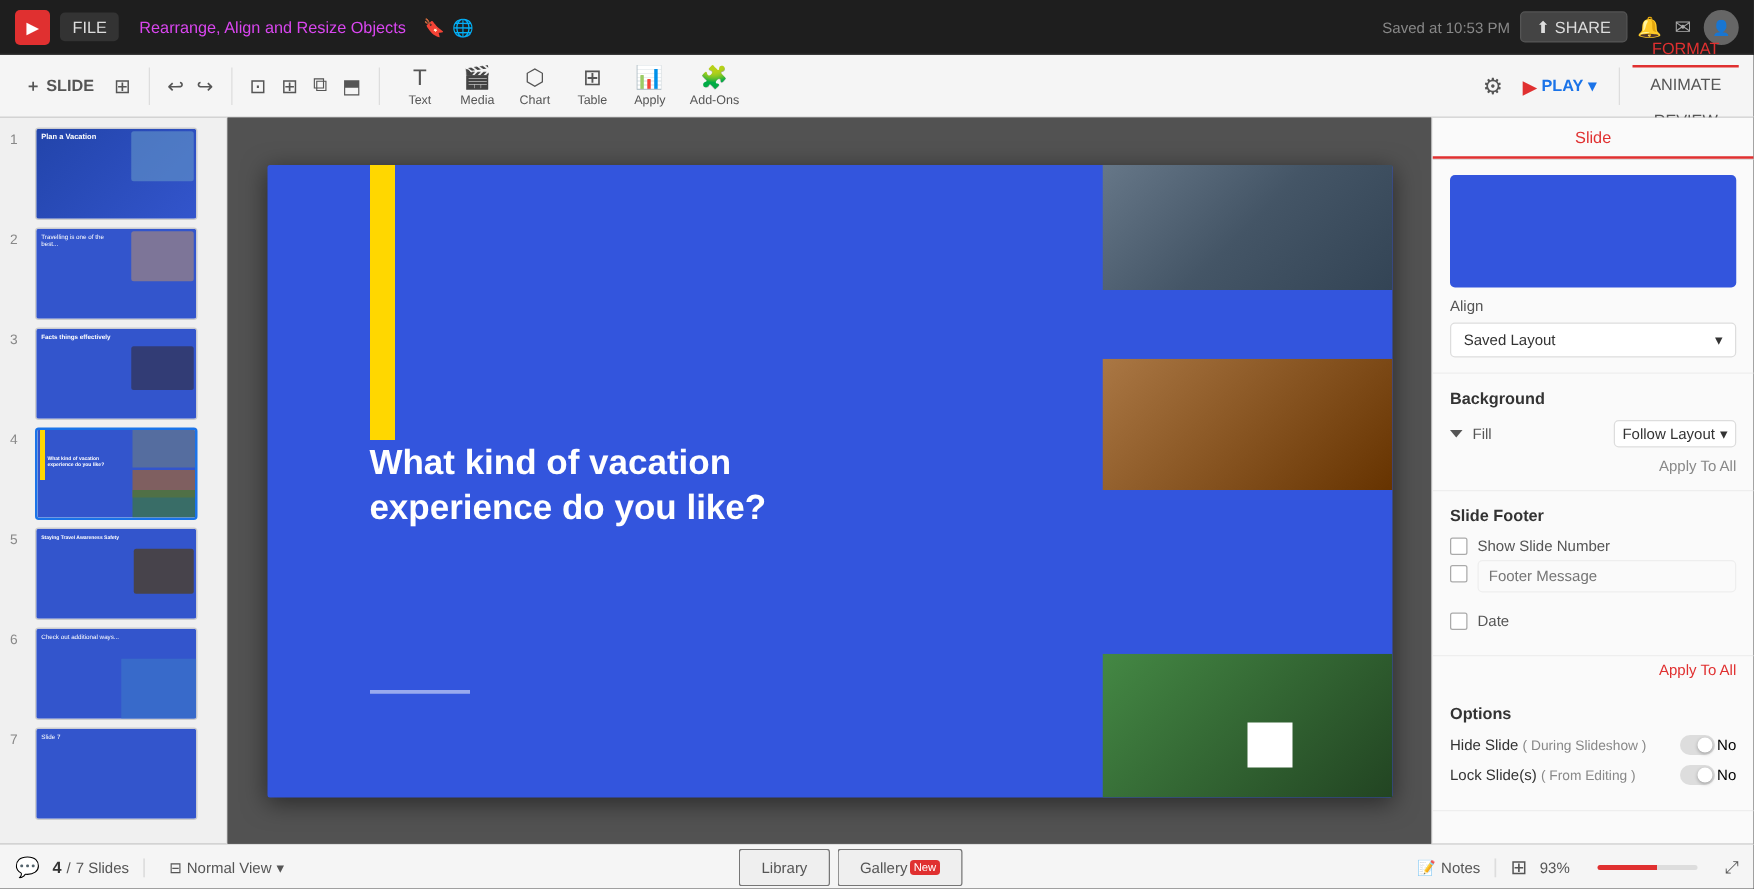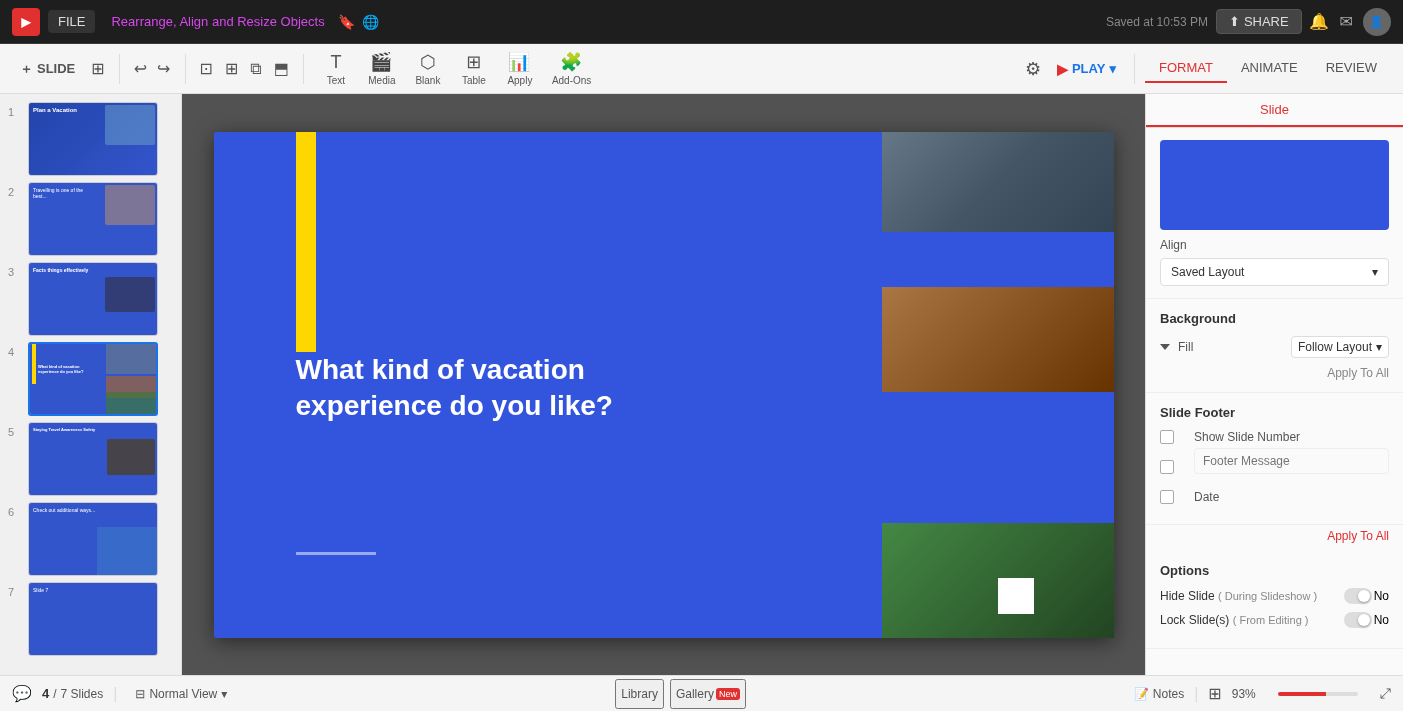--- a/index.html
+++ b/index.html
@@ -21,21 +21,21 @@
 
     
     .toolbar { display: flex; align-items: center; background: #f5f5f5; height: 50px; padding: 0 12px; border-bottom: 1px solid #ddd; gap: 4px; }
     .tool-group { display: flex; align-items: center; gap: 2px; }
     .tool-btn { background: none; border: none; cursor: pointer; padding: 4px 8px; border-radius: 4px; display: flex; flex-direction: column; align-items: center; gap: 2px; font-size: 10px; color: #555; min-width: 44px; }
     .tool-icon { font-size: 18px; }
     .toolbar-divider { width: 1px; height: 30px; background: #ddd; margin: 0 6px; }
     .slide-btn { display: flex; align-items: center; gap: 4px; background: none; border: none; cursor: pointer; color: #555; font-size: 13px; font-weight: 600; padding: 4px 8px; border-radius: 4px; }
     .undo-redo { display: flex; gap: 2px; }
     .icon-btn { background: none; border: none; cursor: pointer; color: #555; font-size: 16px; padding: 4px; border-radius: 4px; }
-    .format-tabs { display: flex; gap: 0; margin-left: auto; }
+    .format-tabs { display: flex; gap: 0; margin-left: auto; flex-direction: column; }
     .format-tab { background: none; border: none; cursor: pointer; padding: 6px 14px; font-size: 13px; font-weight: 500; color: #555; border-bottom: 2px solid transparent; }
     .format-tab.active { color: #e03030; border-bottom: 2px solid #e03030; }
     .play-btn { display: flex; align-items: center; gap: 4px; background: none; border: none; cursor: pointer; color: #1a73e8; font-size: 13px; font-weight: 600; padding: 4px 8px; border-radius: 4px; }
     .settings-icon-btn { background: none; border: none; cursor: pointer; color: #555; font-size: 18px; padding: 4px; }
 
     
     .main-layout { display: flex; height: calc(711px - 44px - 50px - 36px); }
 
     
     .slide-panel { width: 182px; background: #f0f0f0; border-right: 1px solid #ddd; overflow-y: auto; padding: 8px; display: flex; flex-direction: column; gap: 6px; flex-shrink: 0; }
@@ -78,21 +78,21 @@
     .bg-section { padding: 12px 14px; border-bottom: 1px solid #eee; }
     .bg-title { font-size: 13px; font-weight: 600; color: #333; margin-bottom: 10px; }
     .fill-row { display: flex; align-items: center; gap: 8px; margin-bottom: 8px; }
     .fill-triangle { width: 0; height: 0; border-left: 5px solid transparent; border-right: 5px solid transparent; border-top: 6px solid #555; cursor: pointer; }
     .fill-label { font-size: 12px; color: #555; font-weight: 500; }
     .follow-layout-select { margin-left: auto; border: 1px solid #ddd; border-radius: 4px; padding: 3px 6px; font-size: 12px; background: white; cursor: pointer; display: flex; align-items: center; gap: 4px; }
     .apply-to-all { text-align: right; color: #888; font-size: 12px; cursor: pointer; margin-top: 4px; }
     .hide-bg-btn { width: 100%; padding: 6px 10px; border: 1px solid #ddd; border-radius: 4px; background: white; cursor: pointer; font-size: 12px; color: #333; margin-top: 6px; }
     .footer-section { padding: 12px 14px; border-bottom: 1px solid #eee; }
     .footer-title { font-size: 13px; font-weight: 600; color: #333; margin-bottom: 10px; }
-    .checkbox-row { display: flex; align-items: center; gap: 20px; margin-bottom: 8px; }
+    .checkbox-row { display: flex; gap: 8px; margin-bottom: 8px; }
     .checkbox { width: 14px; height: 14px; border: 1.5px solid #aaa; border-radius: 2px; background: white; flex-shrink: 0; }
     .checkbox-label { font-size: 12px; color: #555; }
     .footer-input { width: 100%; border: 1px solid #eee; border-radius: 4px; padding: 5px 8px; font-size: 12px; color: #bbb; background: #fafafa; margin-top: -4px; margin-bottom: 8px; margin-left: 22px; width: calc(100% - 22px); }
     .options-section { padding: 12px 14px; border-bottom: 1px solid #eee; }
     .options-title { font-size: 13px; font-weight: 600; color: #333; margin-bottom: 10px; }
     .option-row { display: flex; align-items: center; gap: 6px; margin-bottom: 8px; }
     .option-label { font-size: 12px; color: #333; flex: 1; }
     .option-sub { font-size: 11px; color: #888; }
     .toggle-no { display: flex; align-items: center; gap: 2px; }
     .toggle-track { width: 28px; height: 16px; background: #ddd; border-radius: 8px; position: relative; cursor: pointer; }
@@ -105,21 +105,21 @@
     .chat-icon { color: #555; font-size: 16px; cursor: pointer; }
     .page-indicator { display: flex; align-items: center; gap: 4px; font-size: 12px; color: #555; }
     .page-num { font-size: 13px; font-weight: bold; color: #333; }
     .view-mode { display: flex; align-items: center; gap: 4px; font-size: 12px; color: #555; cursor: pointer; margin-left: 8px; border: none; background: none; }
     .bottom-spacer { flex: 1; }
     .notes-btn { display: flex; align-items: center; gap: 4px; font-size: 12px; color: #555; cursor: pointer; background: none; border: none; }
     .zoom-section { display: flex; align-items: center; gap: 22px; }
     .zoom-label { font-size: 12px; color: #555; }
     .zoom-slider { width: 80px; height: 4px; background: linear-gradient(to right, #e03030 60%, #ddd 60%); border-radius: 2px; cursor: pointer; }
     .fit-icon { color: #555; font-size: 14px; cursor: pointer; }
-    .lib-item { padding: 6px 4px; font-size: 12px; color: #555; cursor: pointer; }
+    .lib-item { padding: 6px 16px; font-size: 12px; color: #555; cursor: pointer; }
     .lib-new { font-size: 9px; background: #e03030; color: white; border-radius: 3px; padding: 1px 3px; margin-left: 2px; vertical-align: middle; }
   </style>
 </head>
 <body>
 
 <div class="top-bar">
   <div class="app-icon">▶</div>
   <button class="file-btn">FILE</button>
   <span class="doc-title">Rearrange, Align and Resize Objects</span>
   <div class="doc-icons">
@@ -160,21 +160,21 @@
     <button class="tool-btn">
       <span class="tool-icon">T</span>
       <span>Text</span>
     </button>
     <button class="tool-btn">
       <span class="tool-icon">🎬</span>
       <span>Media</span>
     </button>
     <button class="tool-btn">
       <span class="tool-icon">⬡</span>
-      <span>Blank</span>
+      <span>Chart</span>
     </button>
     <button class="tool-btn">
       <span class="tool-icon">⊞</span>
       <span>Table</span>
     </button>
     <button class="tool-btn">
       <span class="tool-icon">📊</span>
       <span>Apply</span>
     </button>
     <button class="tool-btn">

